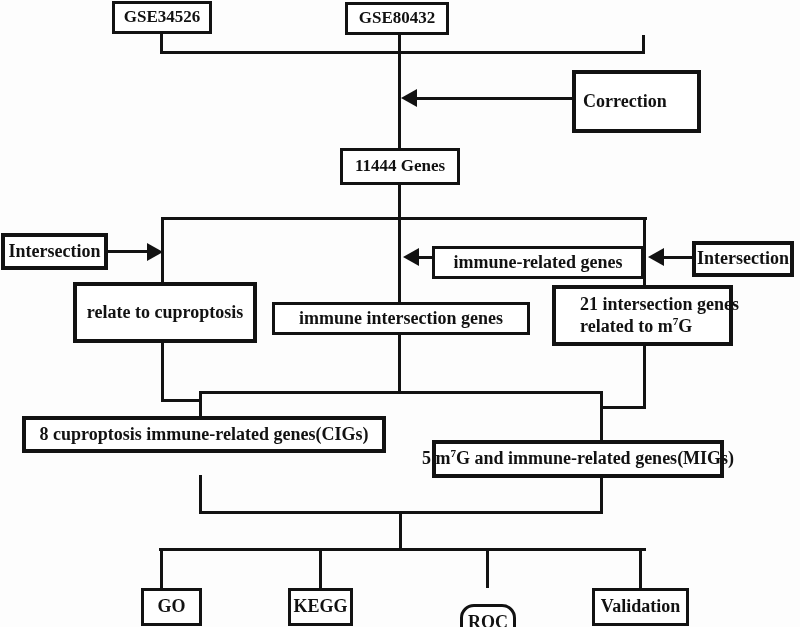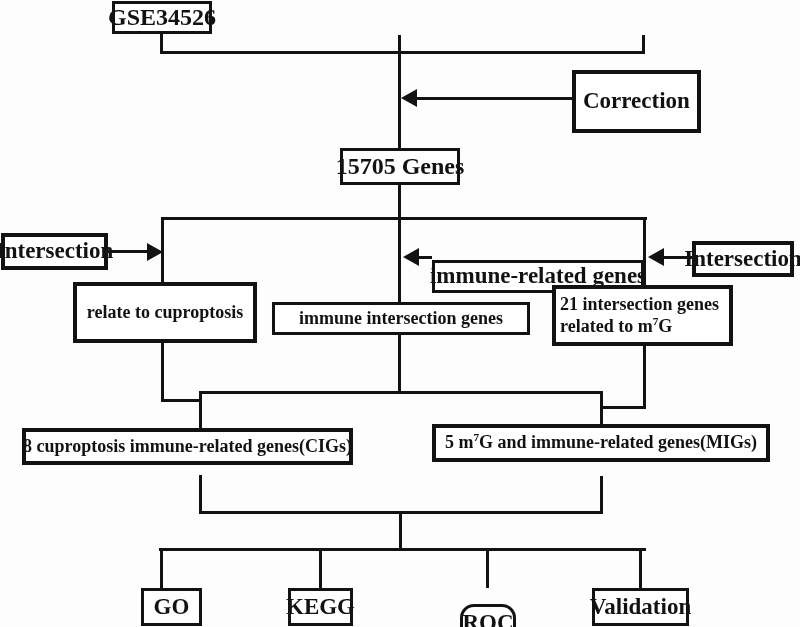--- a/index.html
+++ b/index.html
@@ -4,21 +4,21 @@
 <style>
   html,body{margin:0;padding:0;}
   body{background:var(--background,#fdfdfd);font-family:"Liberation Serif","DejaVu Serif",serif;}
   .canvas{position:relative;width:800px;height:627px;background:var(--background,#fdfdfd);overflow:hidden;}
   .ln{position:absolute;background:var(--line,#121212);z-index:1;}
   .node{position:absolute;box-sizing:border-box;border:3px solid var(--box-border,#121212);
         background:var(--node-bg,#ffffff);color:var(--text,#121212);z-index:2;
         display:flex;flex-direction:column;align-items:center;justify-content:center;
         font-weight:bold;line-height:1.22;white-space:nowrap;}
   .b4{border-width:4px;}
-  .sans{font-family:Liberation Serif, serif;} .fs18{font-size:18px;} .fs19{font-size:23px;} .fs20{font-size:24px;}
+  .sans{font-family:Liberation Serif, serif;} .fs18{font-size:18px;} .fs19{font-size:18px;} .fs20{font-size:17px;}
   .alignleft{align-items:flex-start;}
   .node sup{font-size:0.62em;line-height:0;vertical-align:super;}
   .arw{position:absolute;width:0;height:0;z-index:1;
        border-top:9px solid transparent;border-bottom:9px solid transparent;}
   .arw.west{border-right:16px solid var(--line,#121212);}
   .arw.east{border-left:16px solid var(--line,#121212);}
 </style>
 </head>
 <body>
 
@@ -56,58 +56,61 @@
   <div class="ln" style="left:399px;top:511px;width:3px;height:39px;"></div>
   <div class="ln" style="left:159px;top:548px;width:487px;height:3px;"></div>
   <div class="ln" style="left:160px;top:548px;width:3px;height:40px;"></div>
   <div class="ln" style="left:319px;top:548px;width:3px;height:40px;"></div>
   <div class="ln" style="left:486px;top:548px;width:3px;height:40px;"></div>
   <div class="ln" style="left:639px;top:548px;width:3px;height:40px;"></div>
 
   <div class="node fs20" style="left:112px;top:1px;width:100px;height:33px;">
     <span>GSE34526</span>
   </div>
+  <div class="node fs20" style="left:345px;top:2px;width:104px;height:33px;">
+    <span>GSE80432</span>
+  </div>
 
   <div class="node b4 fs19 alignleft" style="left:572px;top:70px;width:129px;height:63px;padding-left:7px;">
     <span>Correction</span>
   </div>
 
   <div class="node fs20" style="left:340px;top:148px;width:120px;height:37px;">
-    <span>15705 Genes</span>
+    <span>11444 Genes</span>
   </div>
 
   <div class="node b4 fs19" style="left:1px;top:233px;width:107px;height:37px;">
     <span>Intersection</span>
   </div>
   <div class="node b4 fs19" style="left:692px;top:241px;width:102px;height:36px;">
     <span>Intersection</span>
   </div>
 
-  <div class="node fs19" style="left:432px;top:260px;width:212px;height:33px;">
+  <div class="node fs19" style="left:432px;top:246px;width:212px;height:33px;">
     <span>immune-related genes</span>
   </div>
 
   <div class="node b4 fs18" style="left:73px;top:282px;width:184px;height:61px;">
     <span>relate to cuproptosis</span>
   </div>
 
   <div class="node sans fs18" style="left:272px;top:302px;width:258px;height:33px;">
     <span>immune intersection genes</span>
   </div>
 
-  <div class="node b4 fs18 alignleft" style="left:552px;top:285px;width:181px;height:61px;padding-left:4px;">
+  <div class="node b4 fs18 alignleft" style="left:552px;top:285px;width:181px;height:61px;padding-left:24px;">
     <span>21 intersection genes</span>
     <span><span>related to m</span><sup>7</sup><span>G</span></span>
   </div>
 
-  <div class="node b4 fs18" style="left:22px;top:428px;width:331px;height:37px;">
+  <div class="node b4 fs18" style="left:22px;top:416px;width:364px;height:37px;">
     <span>8 cuproptosis immune-related genes(CIGs)</span>
   </div>
 
-  <div class="node b4 fs18" style="left:432px;top:424px;width:338px;height:38px;">
+  <div class="node b4 fs18" style="left:432px;top:440px;width:292px;height:38px;">
     <span><span>5 m</span><sup>7</sup><span>G and immune-related genes(MIGs)</span></span>
   </div>
 
   <div class="node fs19" style="left:141px;top:588px;width:61px;height:38px;">
     <span>GO</span>
   </div>
   <div class="node fs19" style="left:288px;top:588px;width:65px;height:38px;">
     <span>KEGG</span>
   </div>
   <div class="node fs19" style="left:460px;top:604px;width:56px;height:38px;border-radius:14px;">

